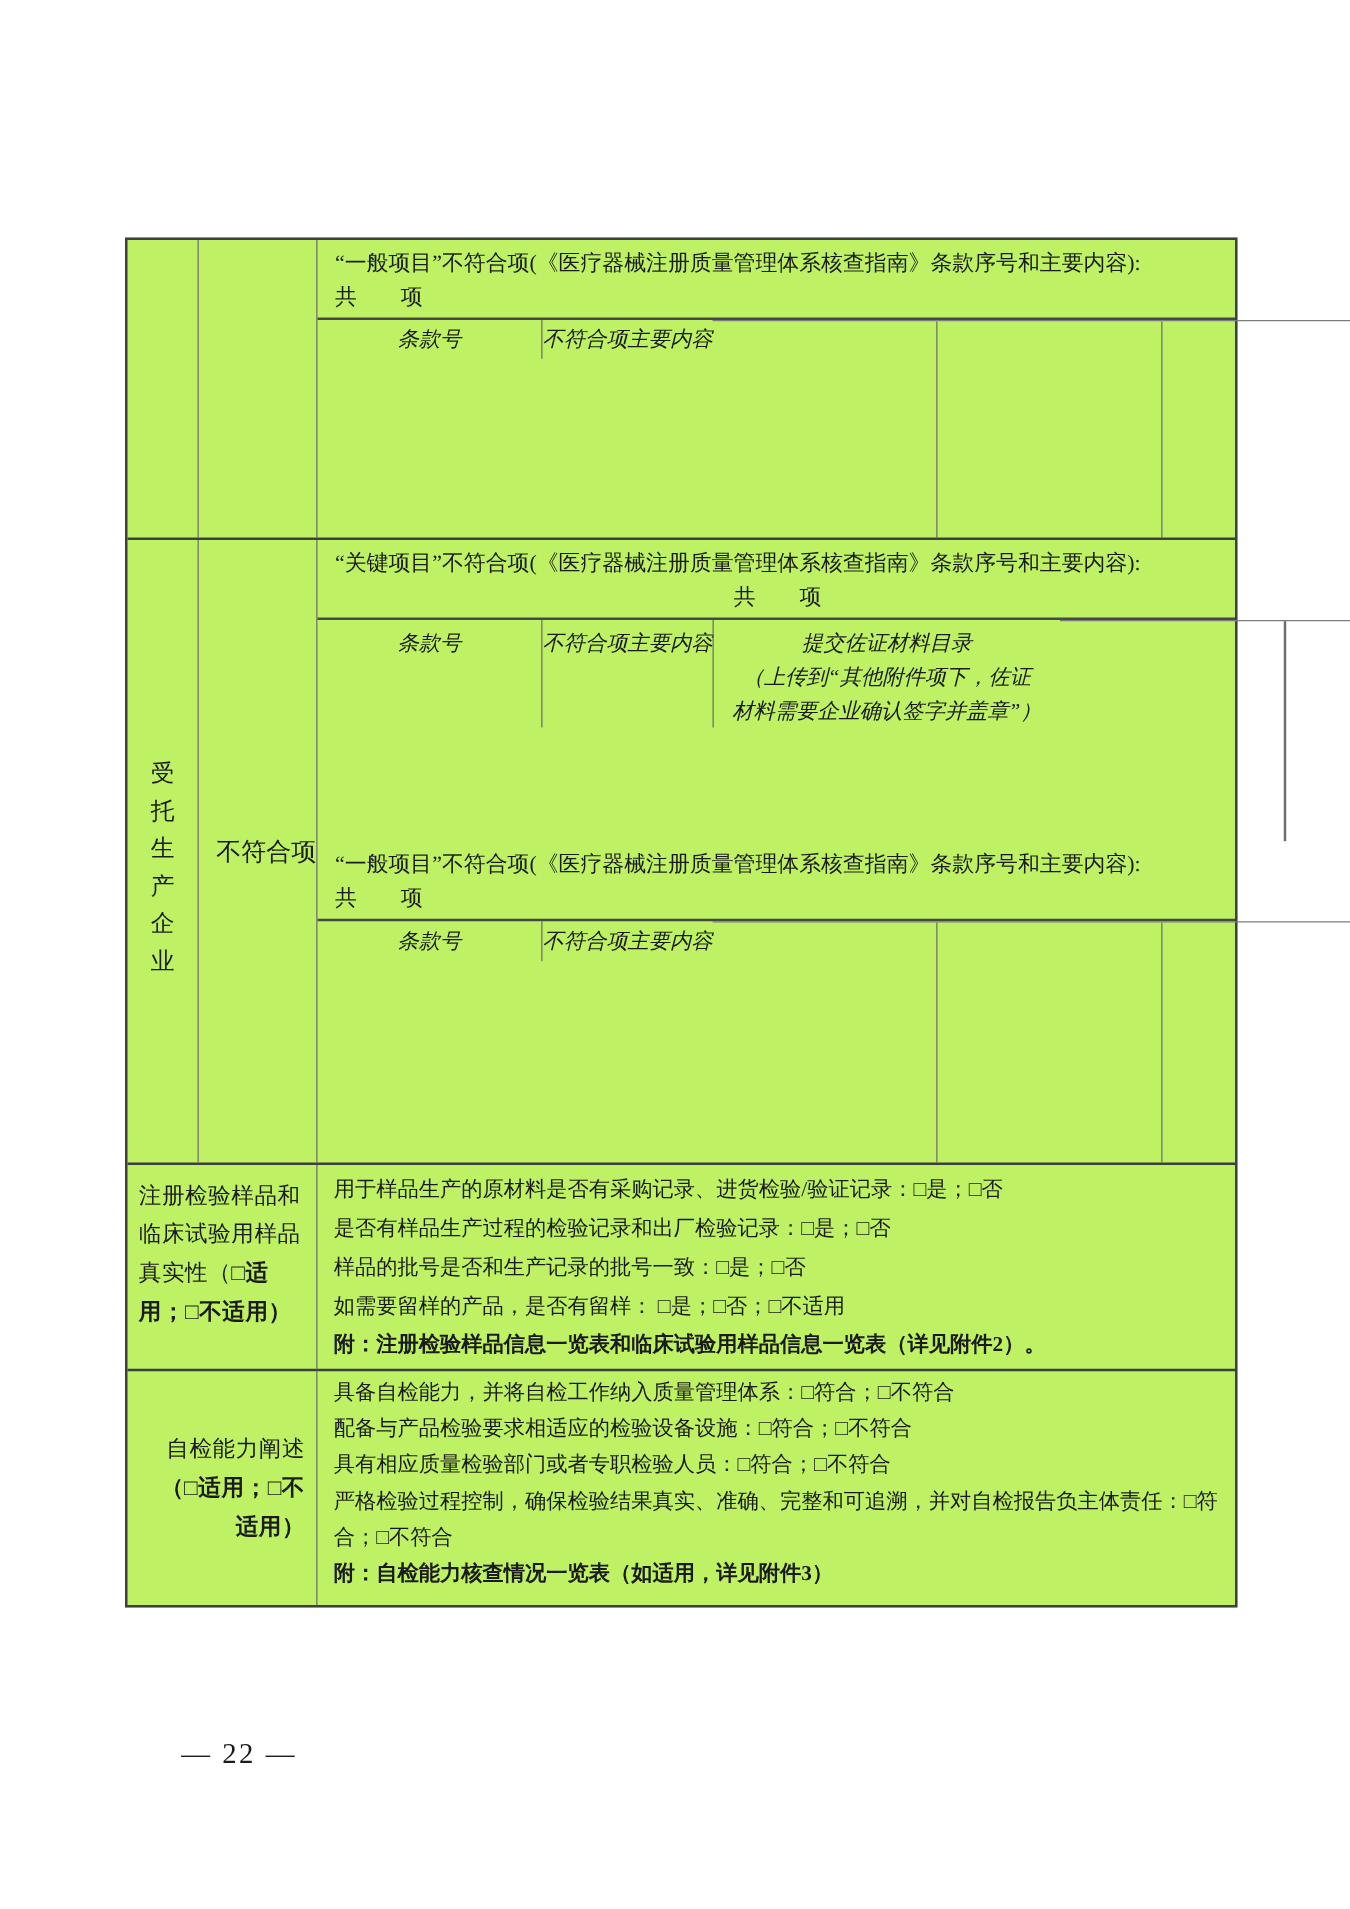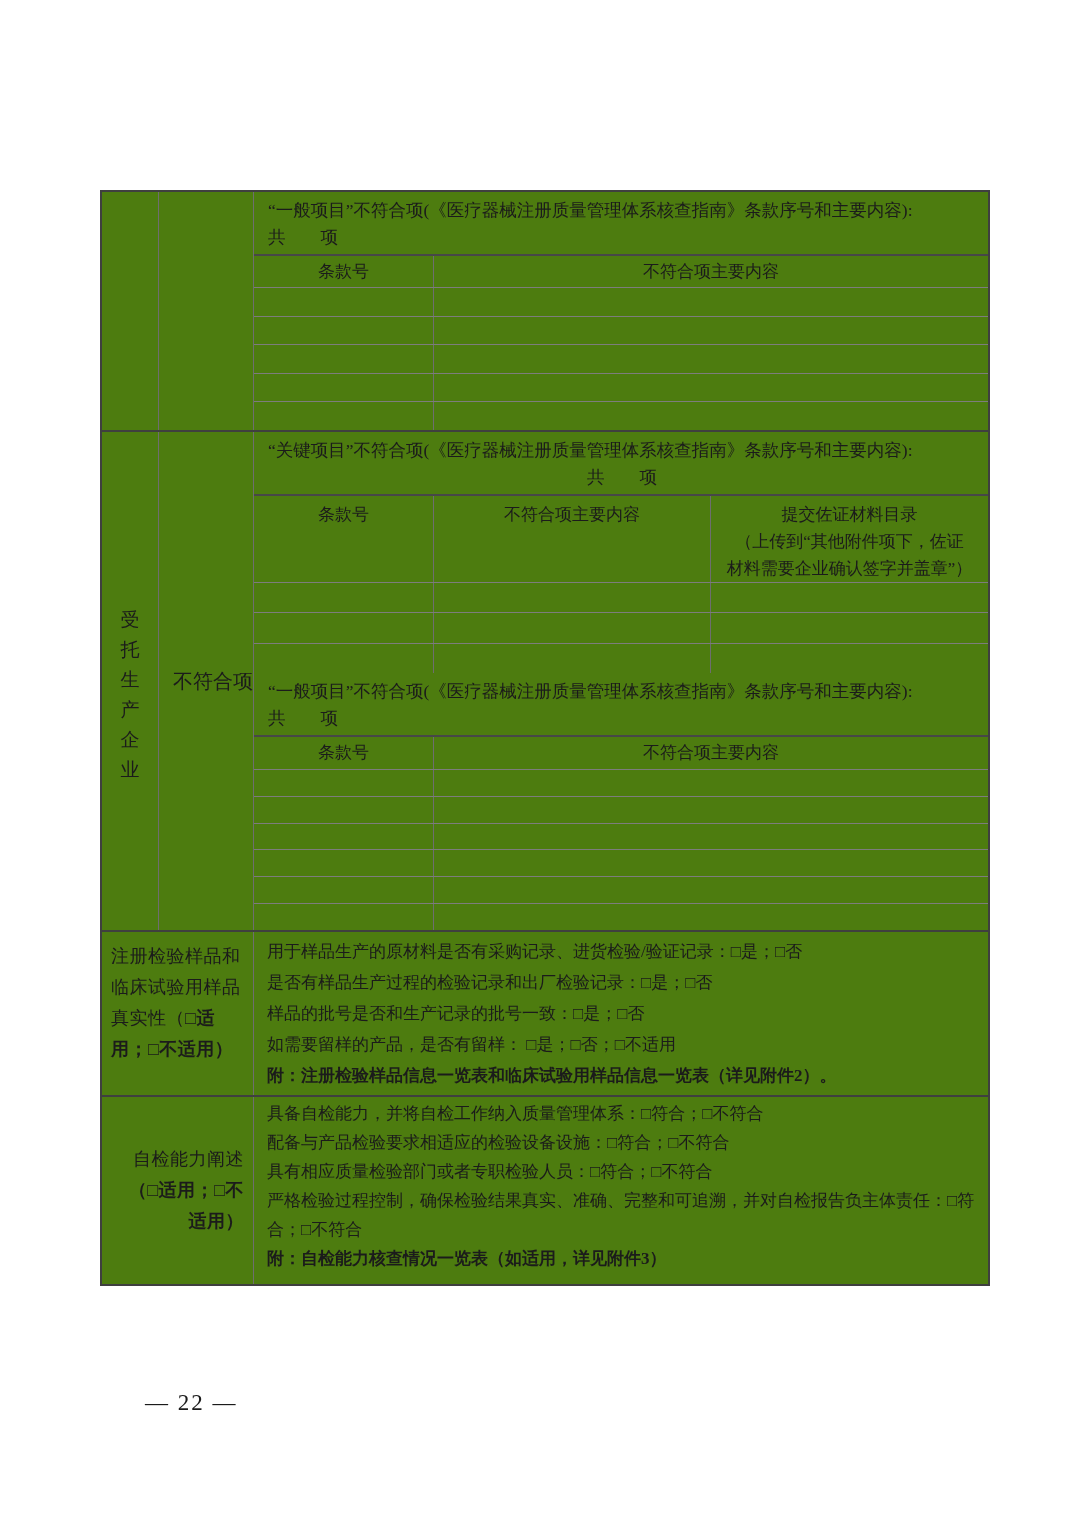--- a/index.html
+++ b/index.html
@@ -4,38 +4,38 @@
 <style>
   html,body { margin:0; padding:0; }
   body {
     width:1080px; height:1527px; background:#ffffff; position:relative;
     font-family:"Liberation Serif","DejaVu Serif",serif;
     color:#1b1b1b;
   }
   .doc-table {
     position:absolute; left:100px; top:190px; width:890px; height:1096px;
     border:2px solid #3f3f3f; box-sizing:border-box;
-    display:flex; flex-direction:column; background:#4d7c0f;
+    display:flex; flex-direction:column; background:#bef264;
   }
   .trow { display:flex; box-sizing:border-box; min-height:0; }
   .trow-a { height:238px; }
   .trow-b { height:500px; border-top:2px solid #3f3f3f; }
   .trow-c { height:165px; border-top:2px solid #3f3f3f; }
   .trow-d { flex:1; border-top:2px solid #3f3f3f; }
   .cell { box-sizing:border-box; min-width:0; }
   .c1 { width:57px; border-right:1px solid #6e6e6e; display:flex; align-items:center; justify-content:center; }
   .c2 { width:95px; border-right:1px solid #6e6e6e; display:flex; align-items:center; justify-content:flex-end; font-size:20px; }
   .ccontent { flex:1; display:flex; flex-direction:column; }
   .vert { width:22px; word-break:break-all; line-height:30px; font-size:19px; text-align:center;margin-top:28px; }
 
   .sec-head { padding:5px 12px 3px 14px; font-size:17.5px; line-height:27px; }
   .hline2 { white-space:pre; }
   .hline2.c { text-align:center; }
 
-  .inner { border-top:2px solid #474747; display:flex; flex-direction:column; flex:1; min-height:0; }
+  .inner { border-top:2px solid #474747; display:flex; flex-direction:row; flex:1; min-height:0;font-style:italic; }
   .inner.fixed { flex:none; }
   .irow { display:flex; flex:1; box-sizing:border-box; min-height:0; }
   .irow + .irow { border-top:1px solid #7d7d7d; }
   .irow.ihead { flex:none; }
   .icell { box-sizing:border-box; min-width:0; }
   .ic1 { width:180px; border-right:1px solid #6e6e6e; }
   .icmid { flex:1; }
   .ic3 { width:278px; border-left:1px solid #6e6e6e; }
   .thc { text-align:center; font-size:17px; }
   .h30 { height:31px; line-height:31px; }

